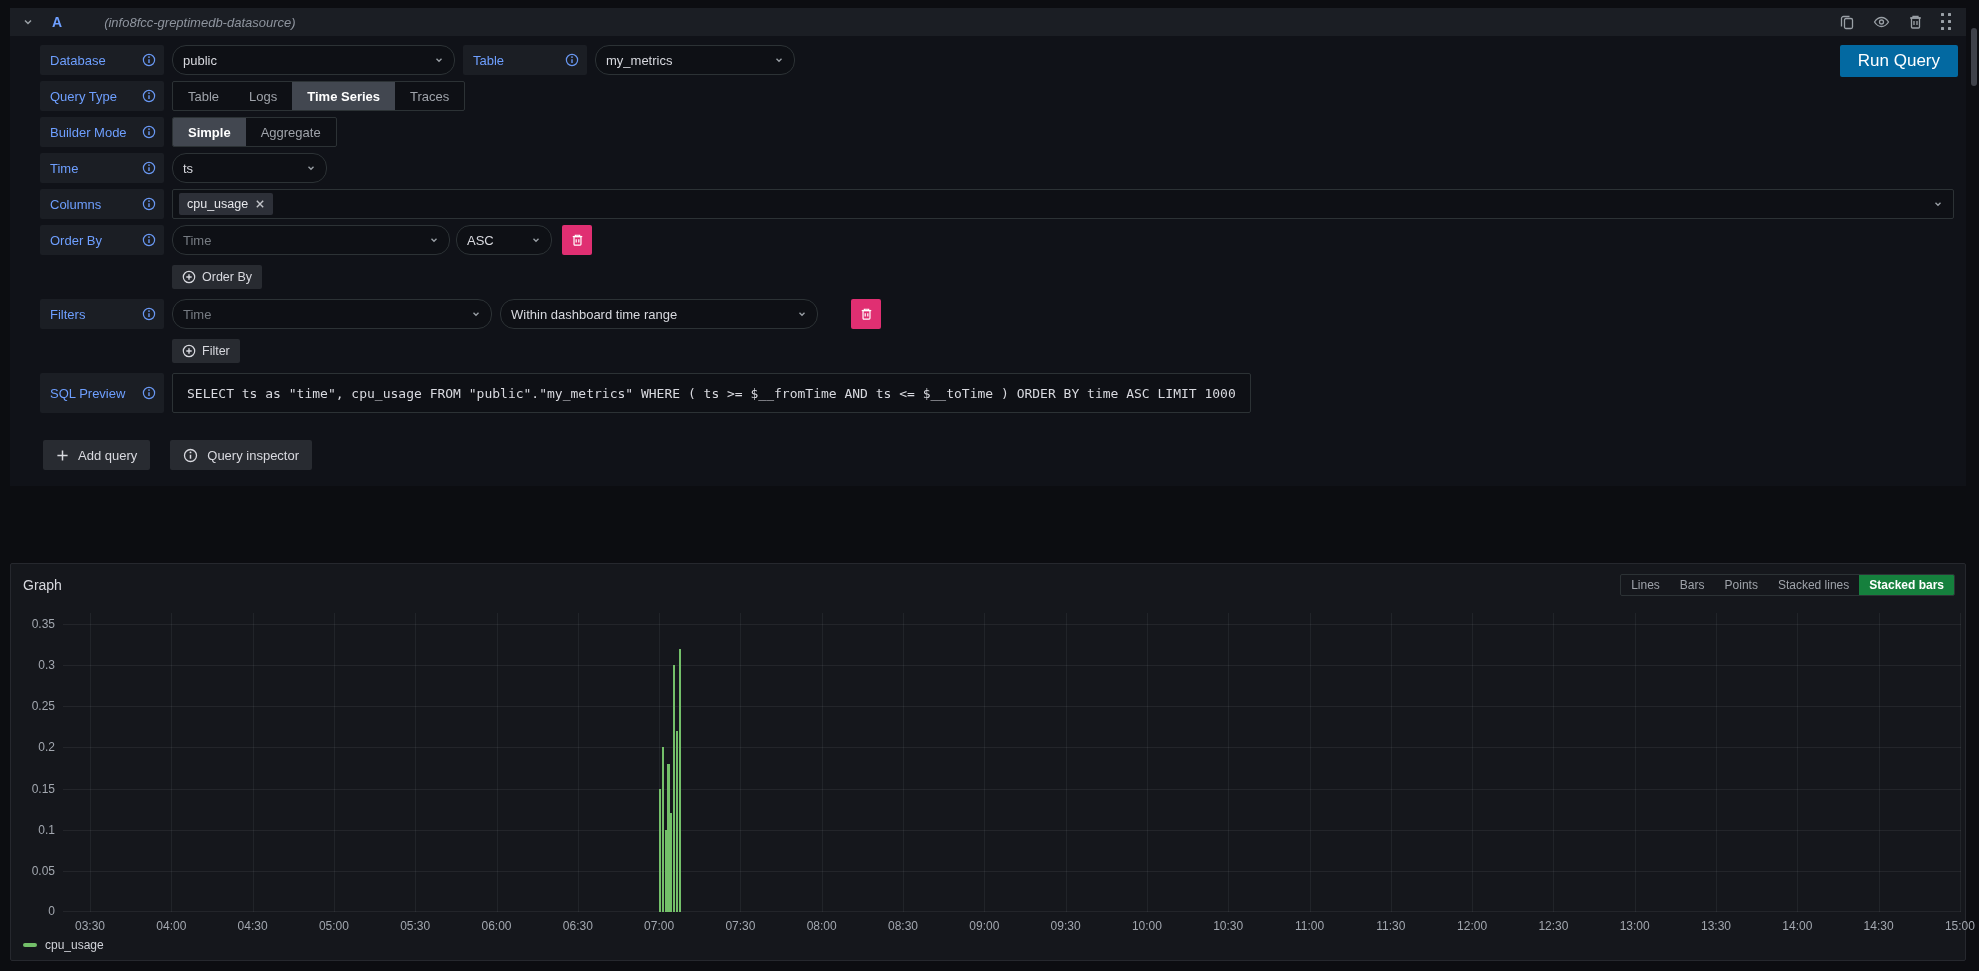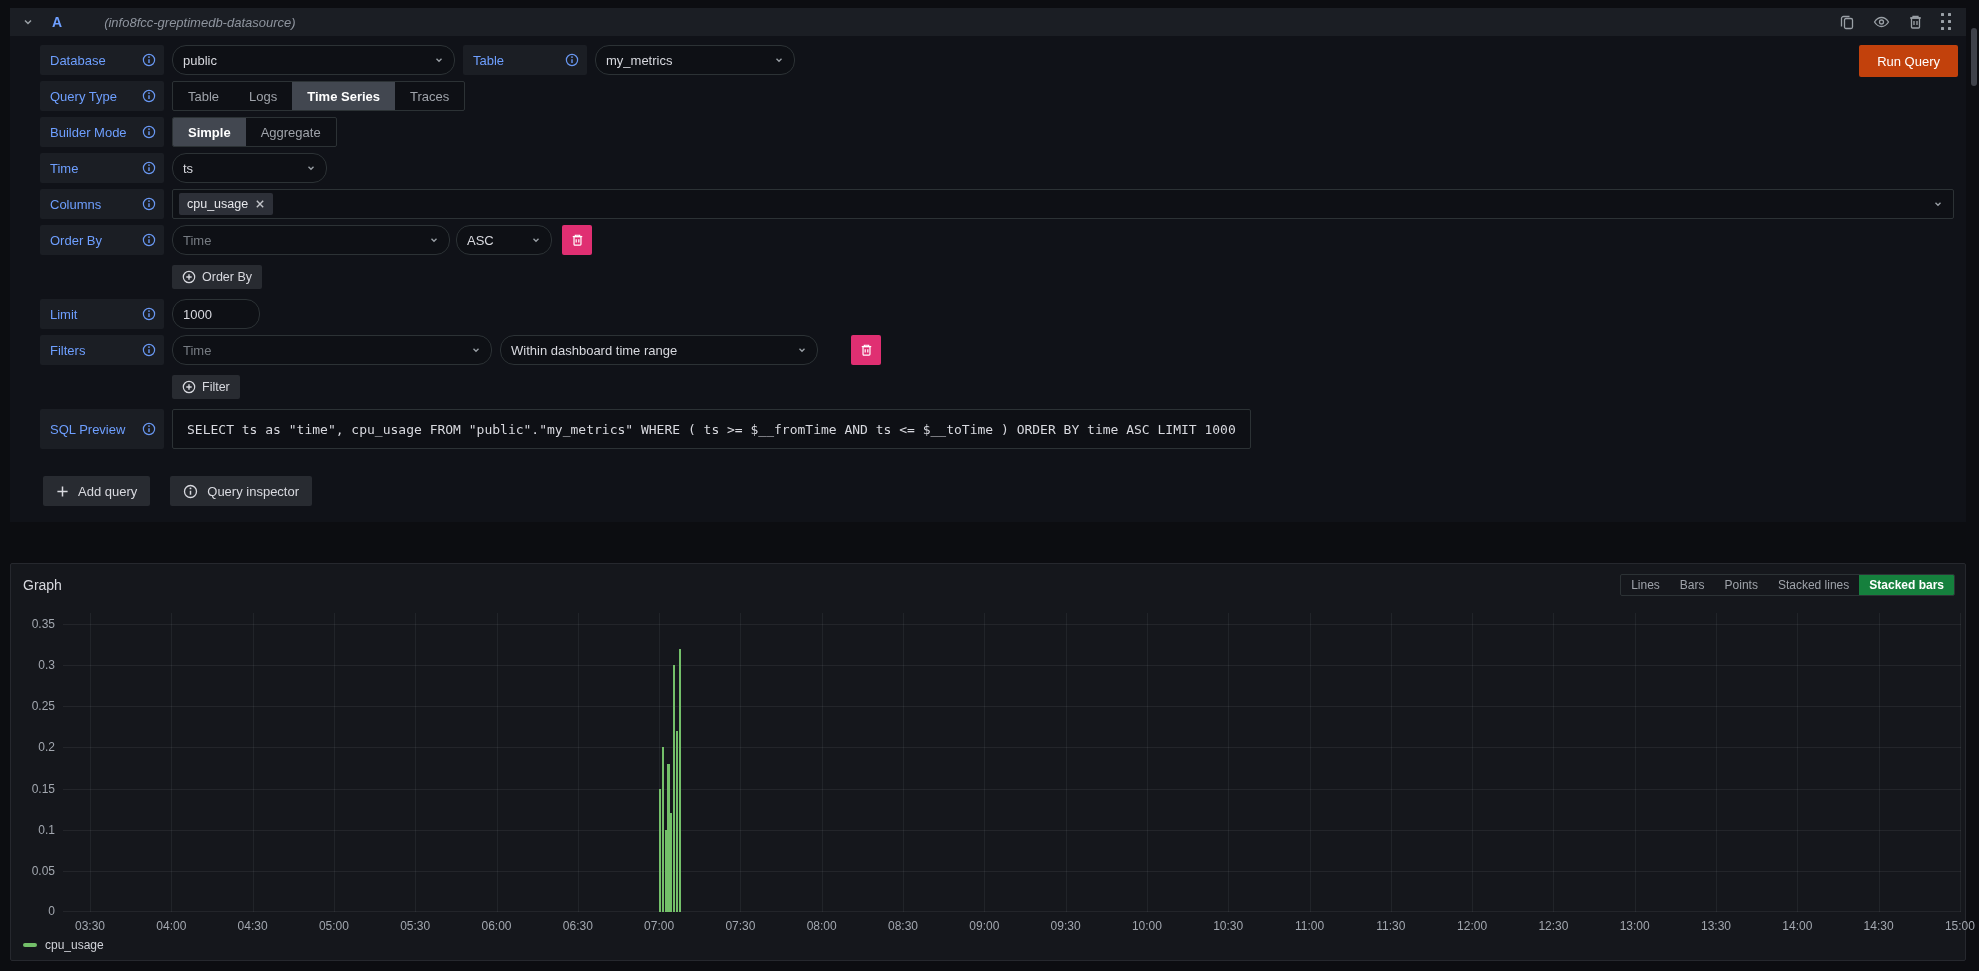--- a/index.html
+++ b/index.html
@@ -21,21 +21,21 @@
   .ref-id { color:#6e9fff; font-weight:bold; font-size:14px; margin-right:42px; }
   .ds-name { color:#8e949e; font-style:italic; font-size:13px; }
   .header-spacer { flex:1; }
   .hicon { color:#9aa0a6; margin-left:18px; cursor:pointer; }
   .grip { display:grid; grid-template-columns:repeat(2,4px); grid-auto-rows:4px; gap:3px; }
   .grip i { width:3px; height:3px; background:#9aa0a6; border-radius:0.5px; }
 
   .query-body { position:relative; padding:9px 12px 0 30px; }
   .run-query-btn {
     position:absolute; right:8px; top:9px; height:32px; padding:0 18px;
-    background:#c2410c; color:#fff; font-weight:500; font-size:13px;
+    background:#0369a1; color:#fff; font-weight:500; font-size:17px;
     border:none; border-radius:2px; display:flex; align-items:center; cursor:pointer;
   }
 
   .form-row { display:flex; align-items:stretch; height:30px; margin-bottom:6px; }
   .form-row.tall { height:40px; }
   .row-label {
     width:124px; flex:0 0 124px; background:#1b1e24; border-radius:2px;
     display:flex; align-items:center; justify-content:space-between;
     padding:0 8px 0 10px; color:#6e9fff; font-weight:500; margin-right:8px;
   }
@@ -344,35 +344,20 @@
     <div class="add-row">
       <button class="add-btn">
         <svg width="14" height="14" viewBox="0 0 14 14" fill="none" stroke="currentColor" stroke-width="1.2">
             <circle cx="7" cy="7" r="5.7"></circle>
             <path d="M4.3 7h5.4M7 4.3v5.4" stroke-width="1.4"></path>
           </svg>
         <span>Order By</span>
       </button>
     </div>
 
-    <div class="form-row">
-      <div class="row-label">
-        <span class="lbl">Limit</span>
-        <span class="info-ic">
-            <svg width="14" height="14" viewBox="0 0 14 14" fill="none">
-              <circle cx="7" cy="7" r="5.6" stroke="currentColor" stroke-width="1.2"></circle>
-              <line x1="7" y1="6.3" x2="7" y2="10" stroke="currentColor" stroke-width="1.4"></line>
-              <circle cx="7" cy="4.1" r="0.9" fill="currentColor"></circle>
-            </svg>
-          </span>
-      </div>
-      <div class="text-input" style="width:88px;">
-        <span class="val">1000</span>
-      </div>
-    </div>
 
     <div class="form-row">
       <div class="row-label">
         <span class="lbl">Filters</span>
         <span class="info-ic">
             <svg width="14" height="14" viewBox="0 0 14 14" fill="none">
               <circle cx="7" cy="7" r="5.6" stroke="currentColor" stroke-width="1.2"></circle>
               <line x1="7" y1="6.3" x2="7" y2="10" stroke="currentColor" stroke-width="1.4"></line>
               <circle cx="7" cy="4.1" r="0.9" fill="currentColor"></circle>
             </svg>

